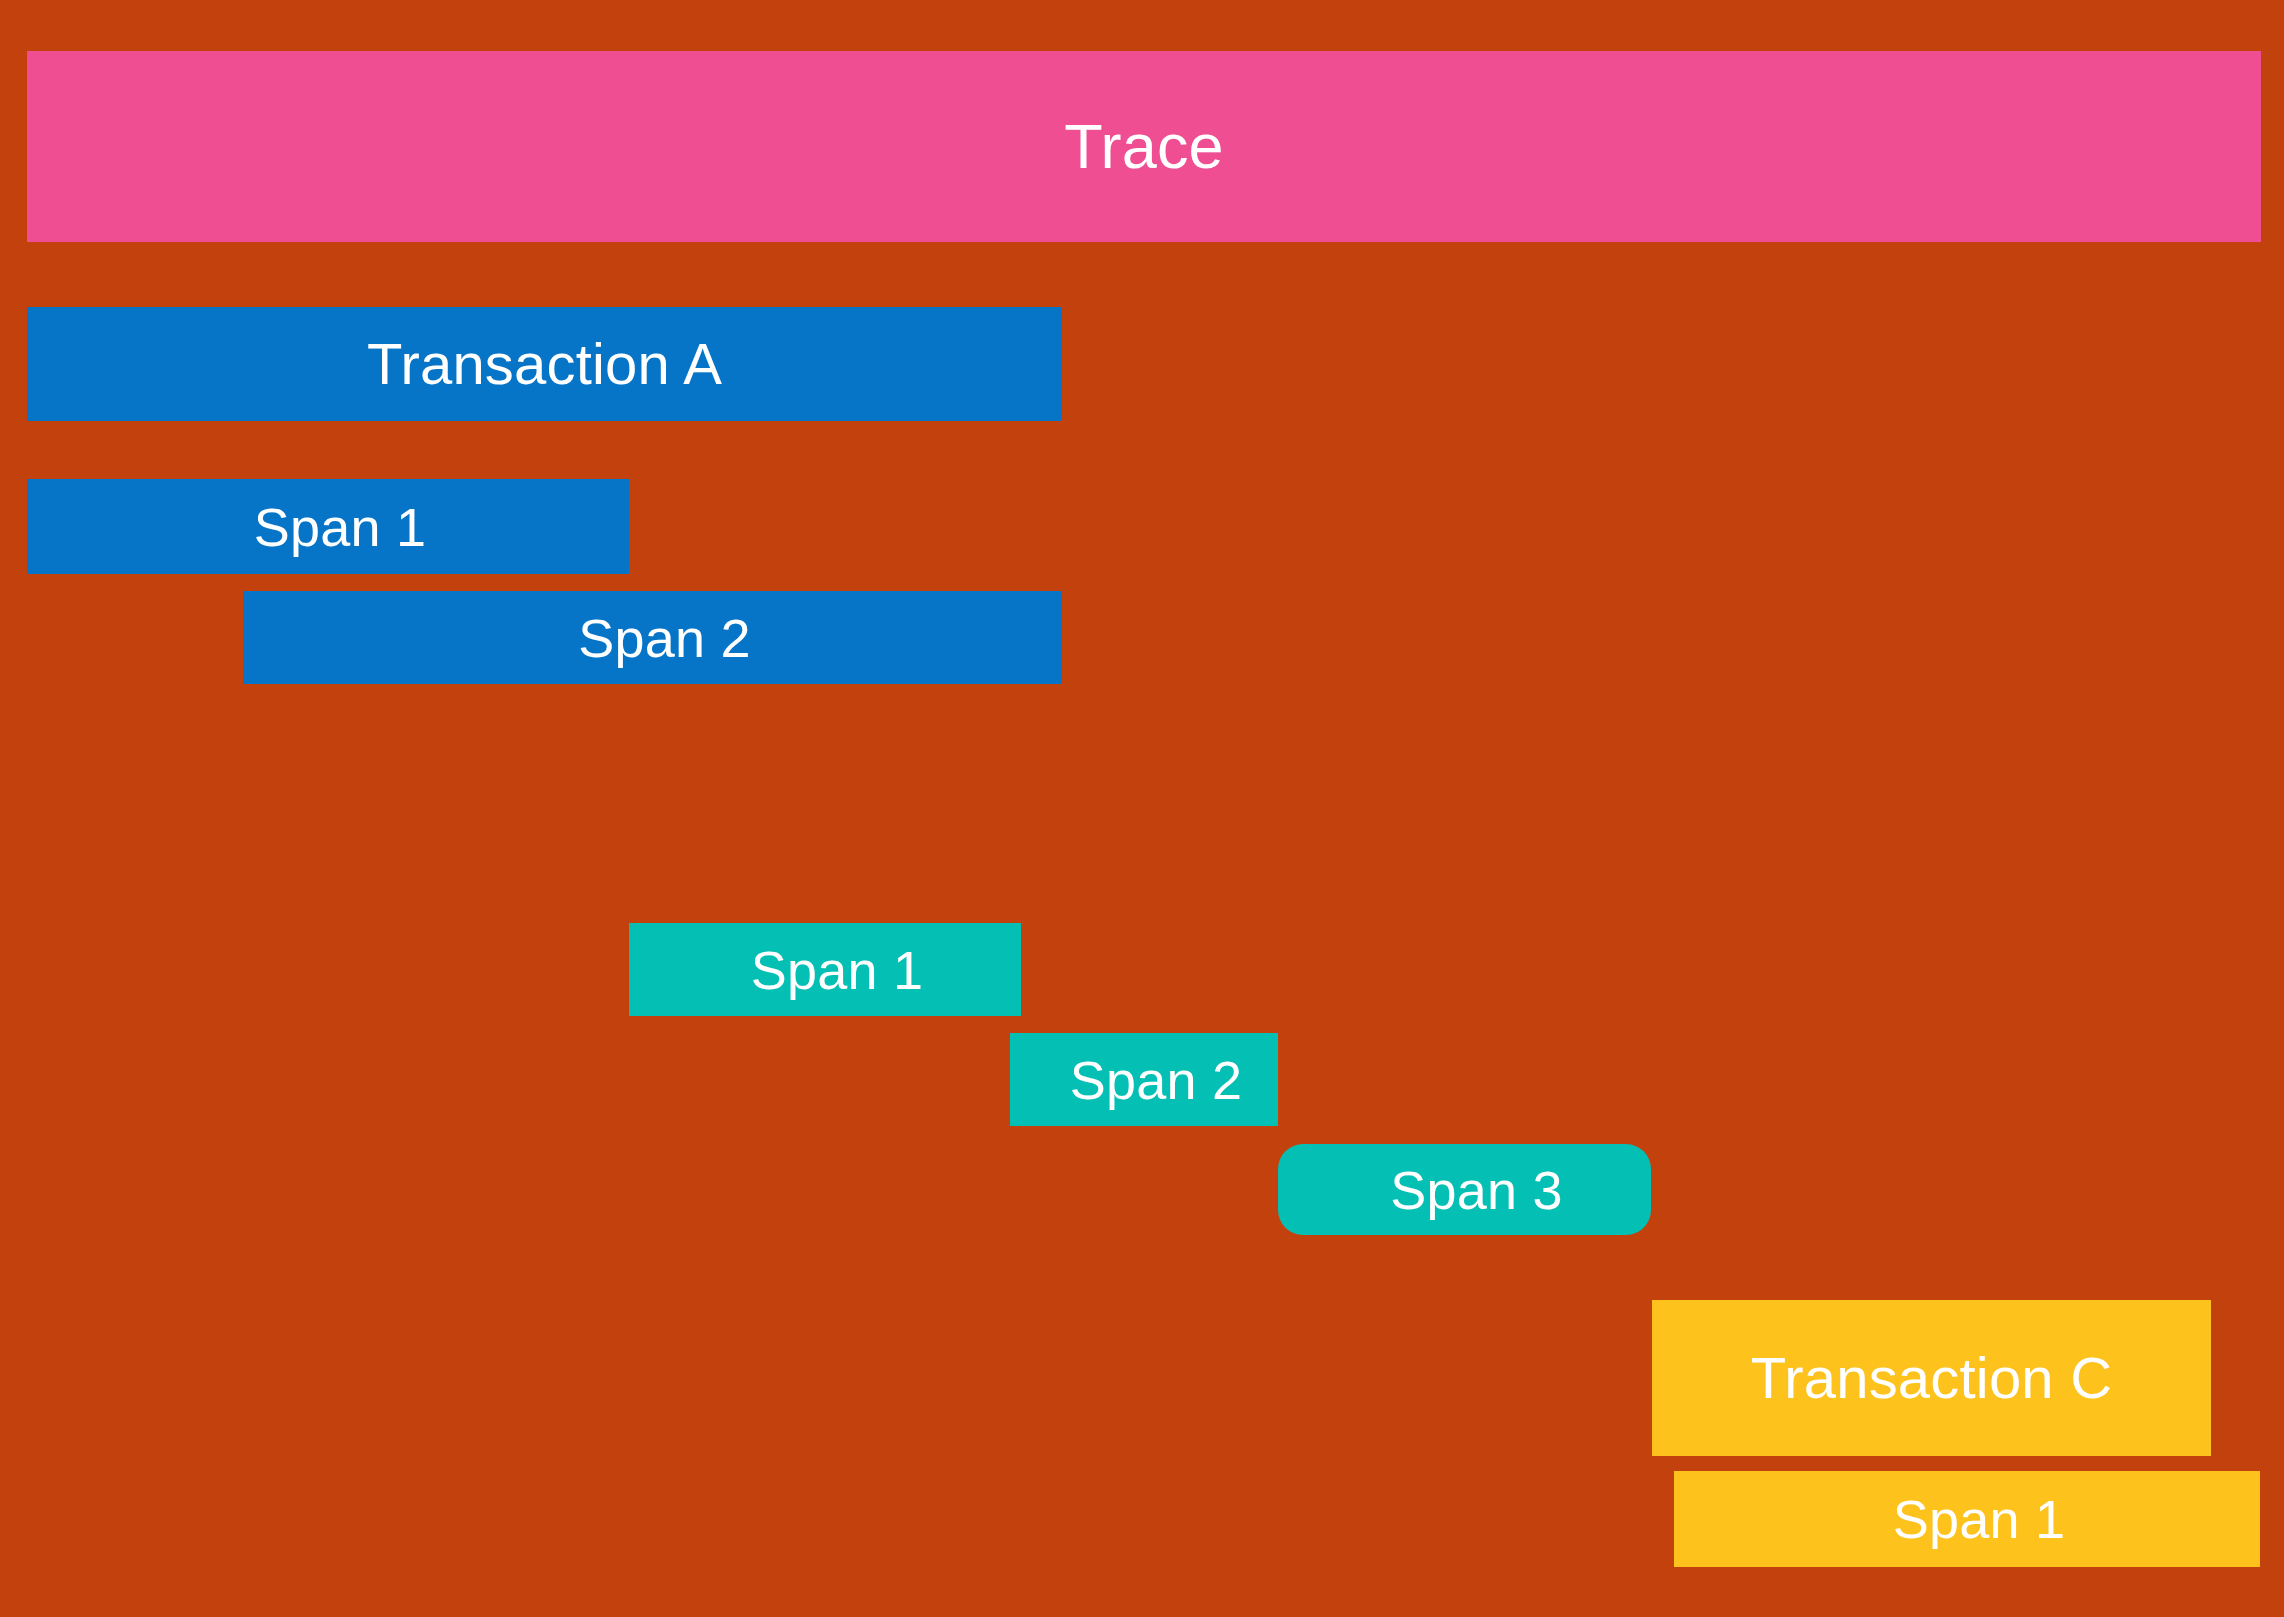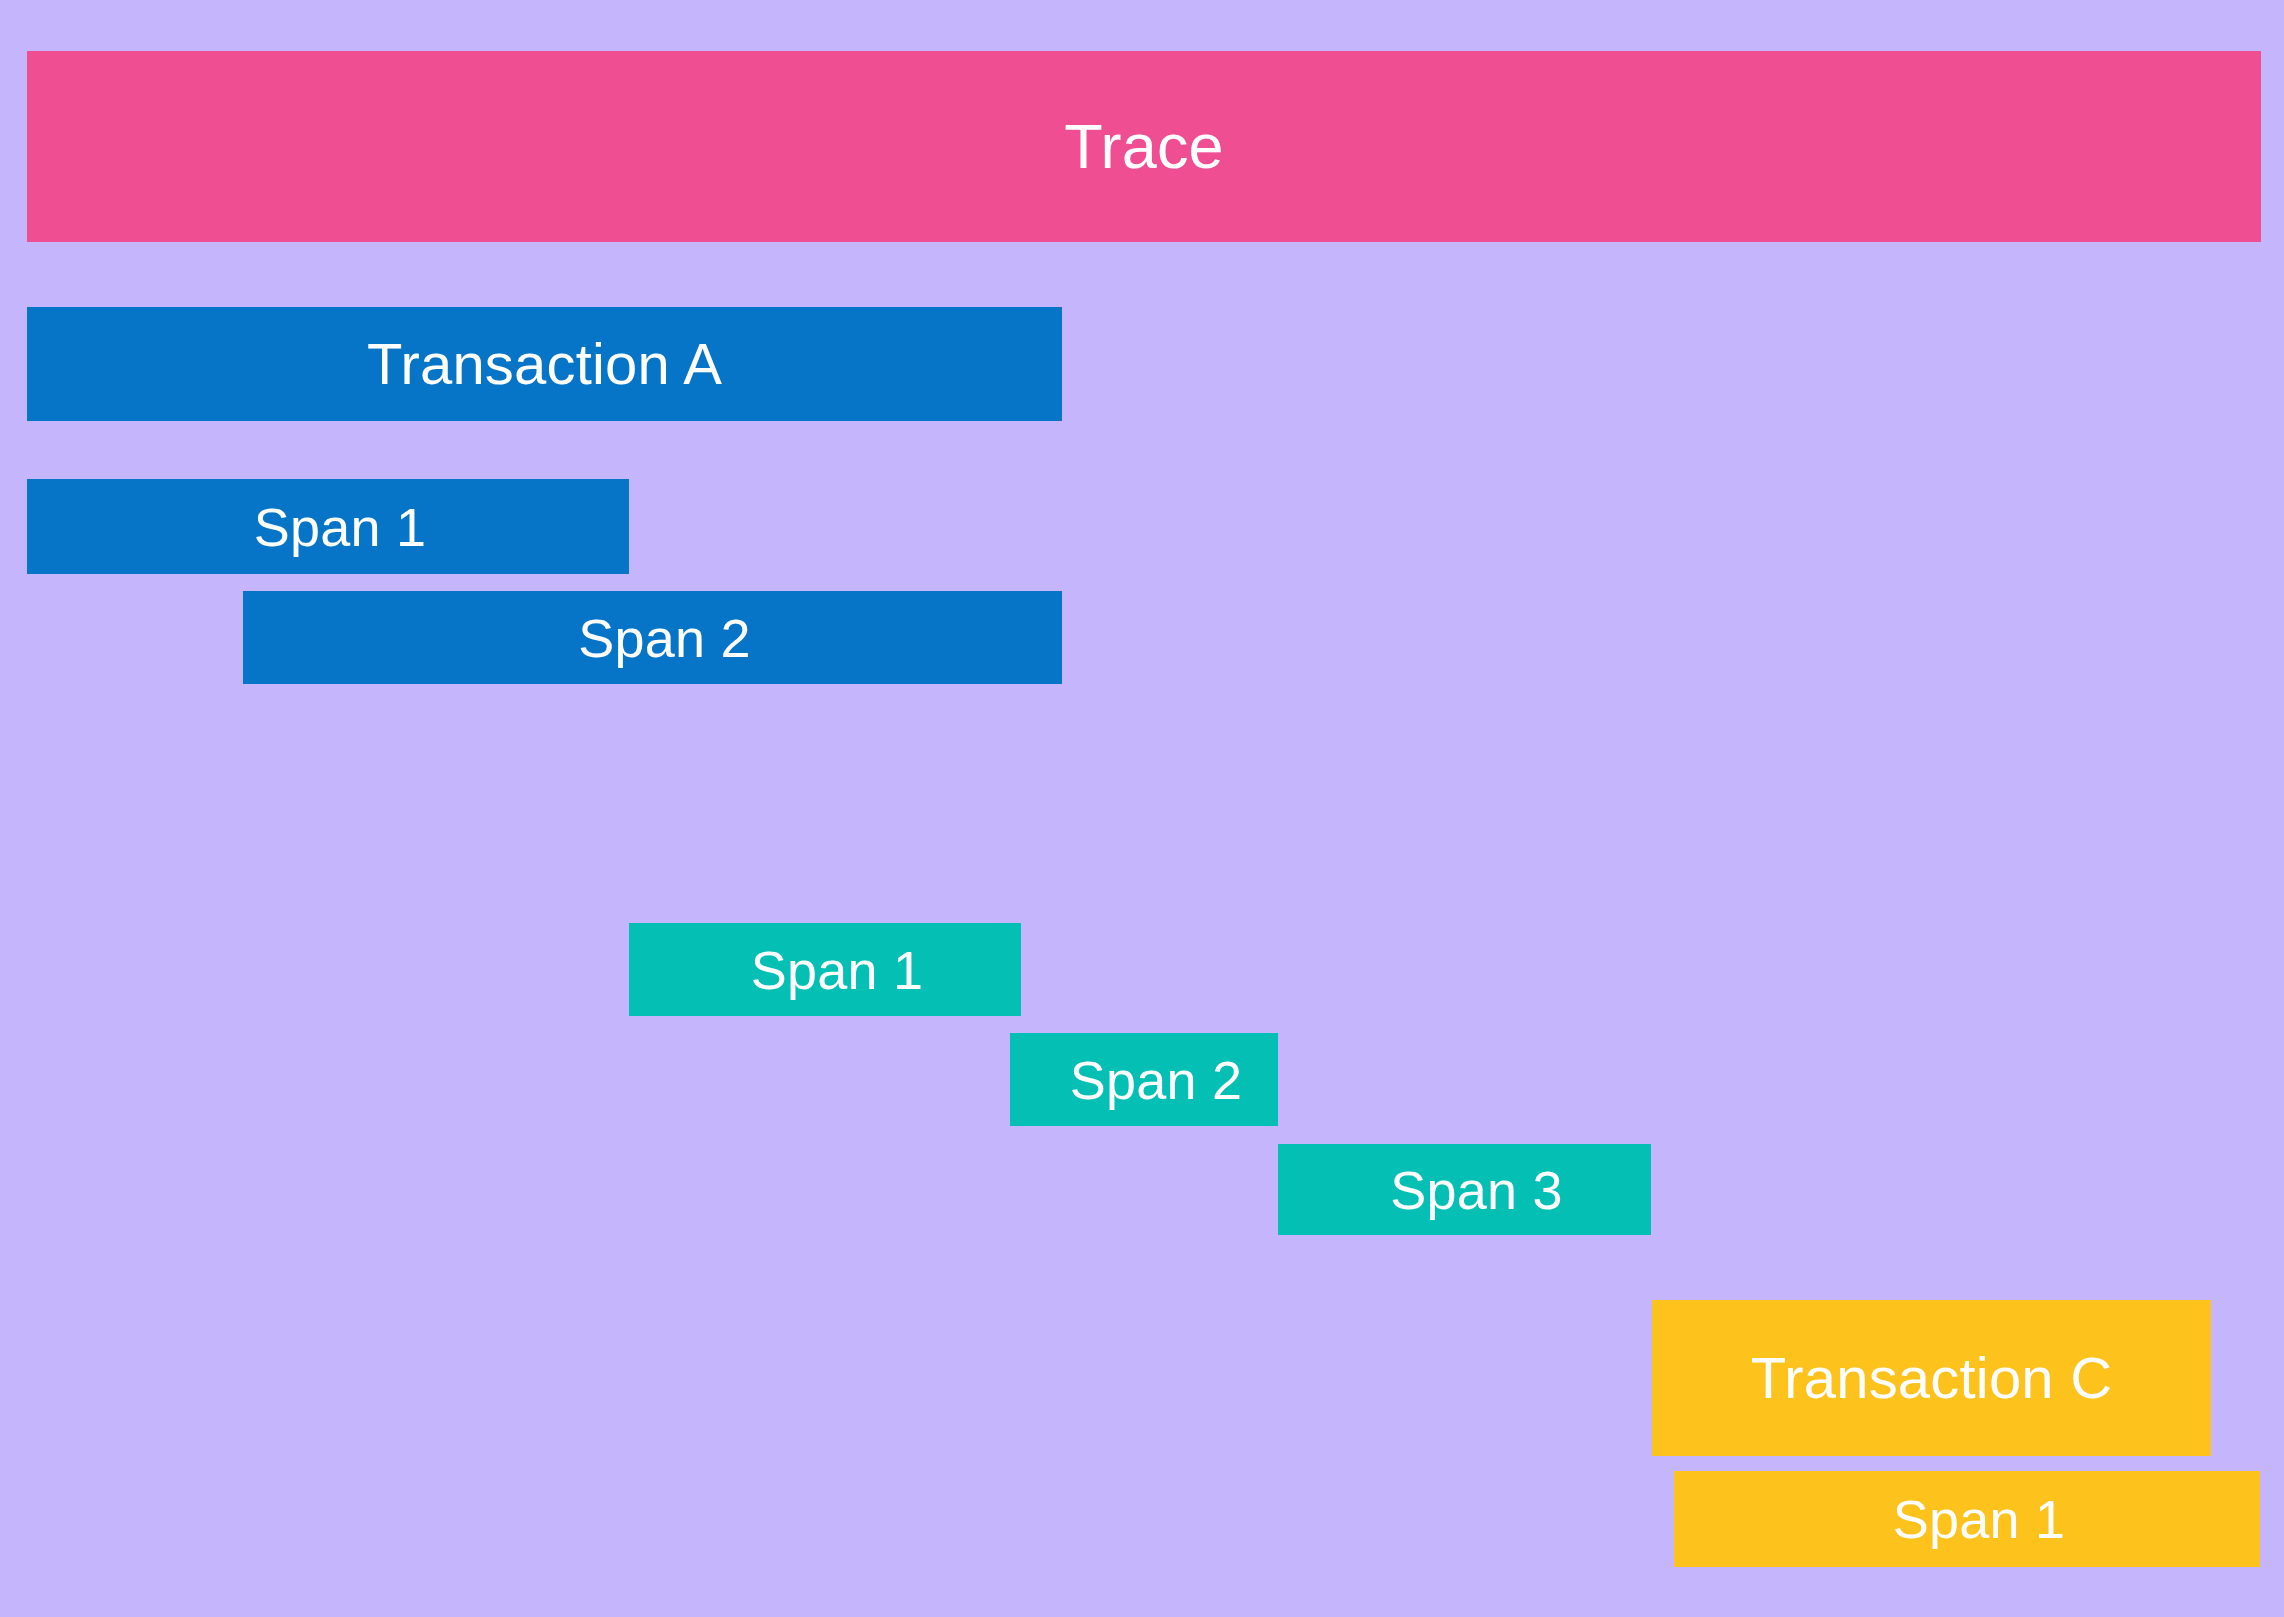--- a/index.html
+++ b/index.html
@@ -35,40 +35,40 @@
     color: #ffffff;
   }
   
   .trace-bar .bar-label { font-size: 63px; }
   .transaction-bar .bar-label { font-size: 58px; }
   .span-bar .bar-label { font-size: 54px; margin-left: 24px; }
 </style>
 </head>
 <body>
 
-<div id="stage" style="background: #c4b5fd;">
+<div id="stage" style="background: #c2410c;">
     <div class="bar trace-bar" style="left: 27px; top: 51px; width: 2234px; height: 191px; background: rgb(239, 78, 146); justify-content: center;">
       <span class="bar-label">Trace</span>
     </div>
     <div class="bar transaction-bar" style="left: 27px; top: 307px; width: 1035px; height: 114px; background: rgb(6, 117, 200); justify-content: center;">
       <span class="bar-label">Transaction A</span>
     </div>
     <div class="bar span-bar" style="left: 27px; top: 479px; width: 602px; height: 95px; background: rgb(6, 117, 200); justify-content: center;">
       <span class="bar-label">Span 1</span>
     </div>
     <div class="bar span-bar" style="left: 243px; top: 591px; width: 819px; height: 93px; background: rgb(6, 117, 200); justify-content: center;">
       <span class="bar-label">Span 2</span>
     </div>
     <div class="bar span-bar" style="left: 629px; top: 923px; width: 392px; height: 93px; background: rgb(4, 191, 180); justify-content: center;">
       <span class="bar-label">Span 1</span>
     </div>
     <div class="bar span-bar" style="left: 1010px; top: 1033px; width: 268px; height: 93px; background: rgb(4, 191, 180); justify-content: center;">
       <span class="bar-label">Span 2</span>
     </div>
-    <div class="bar span-bar" style="left: 1278px; top: 1144px; width: 373px; height: 91px; background: rgb(4, 191, 180); justify-content: center;">
+    <div class="bar span-bar" style="left: 1278px; top: 1144px; width: 373px; height: 91px; background: rgb(4, 191, 180); justify-content: center; border-radius: 25px;">
       <span class="bar-label">Span 3</span>
     </div>
     <div class="bar transaction-bar" style="left: 1652px; top: 1300px; width: 559px; height: 156px; background: rgb(253, 194, 28); justify-content: center;">
       <span class="bar-label">Transaction C</span>
     </div>
     <div class="bar span-bar" style="left: 1674px; top: 1471px; width: 586px; height: 96px; background: rgb(253, 194, 28); justify-content: center;">
       <span class="bar-label">Span 1</span>
     </div>
   </div>
 

